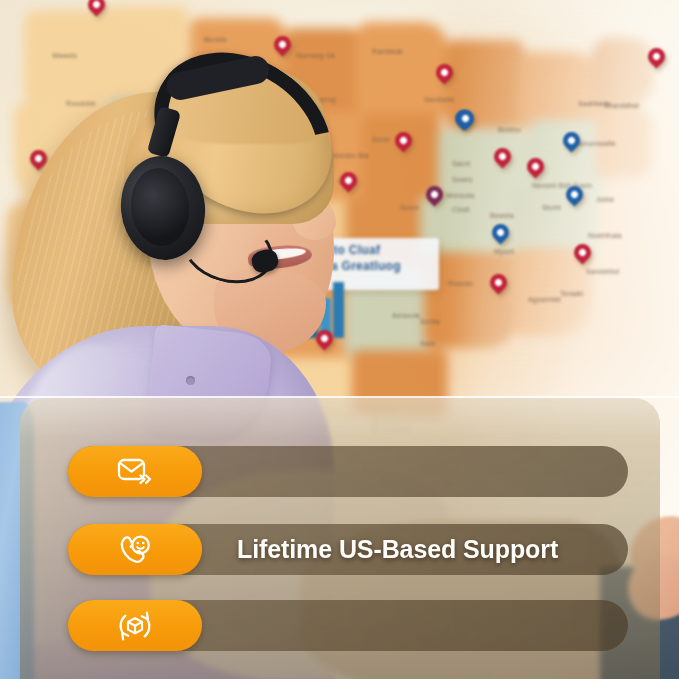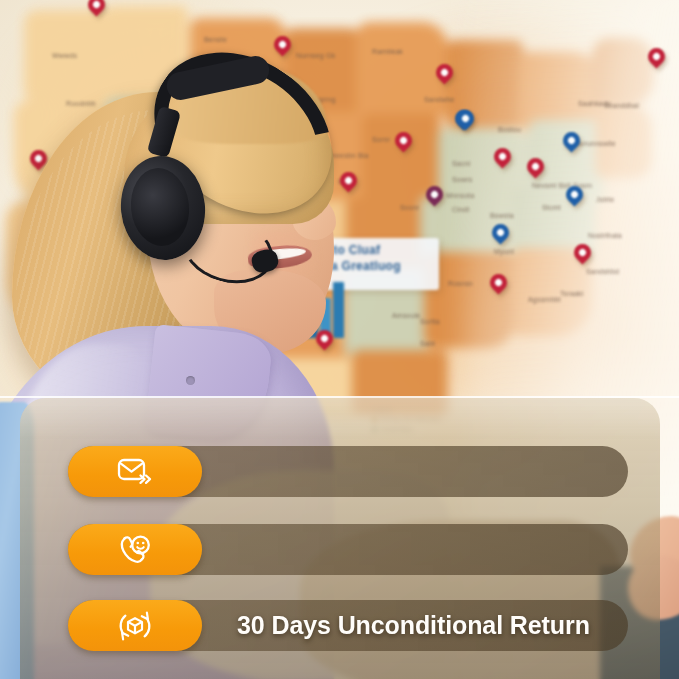--- a/index.html
+++ b/index.html
@@ -548,15 +548,15 @@
             <path d="M12.2 28.8 L6.1 25.8 L7.1 32.4" stroke="#fff" stroke-width="2.2" stroke-linecap="round" stroke-linejoin="round"></path>
             <path d="M19 11.2 L26 14.9 L26 22.6 L19 26.4 L12 22.6 L12 14.9 Z" stroke="#fff" stroke-width="2.2" stroke-linejoin="round"></path>
             <path d="M12 14.9 L19 18.7 L26 14.9" stroke="#fff" stroke-width="2.2" stroke-linejoin="round"></path>
             <path d="M19 18.7 L19 26.4" stroke="#fff" stroke-width="2.2" stroke-linejoin="round"></path>
           </svg>
         </span>
       </div>
     </div>
   </div>
 
-  <div class="row-label l3">30 Days Unconditional Return</div>
+  <div class="row-label l2">Lifetime US-Based Support</div>
 
 </div>
 
 </body></html>

